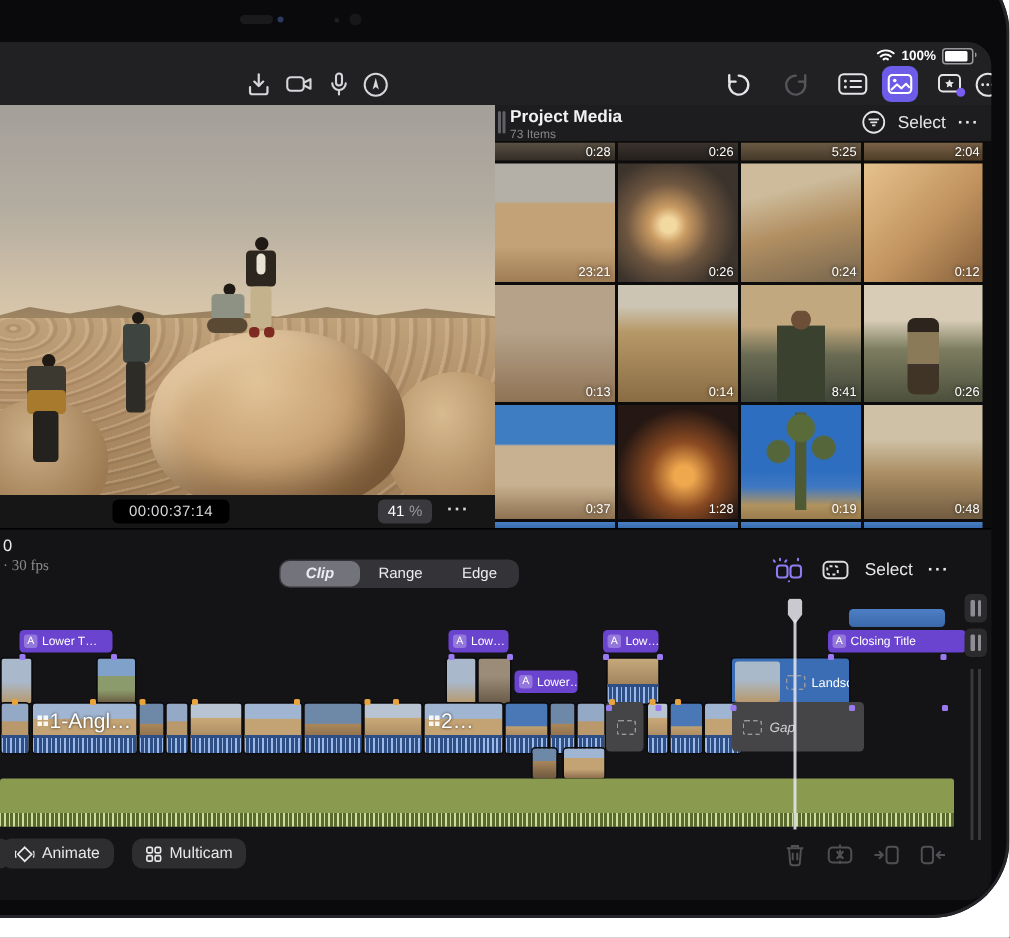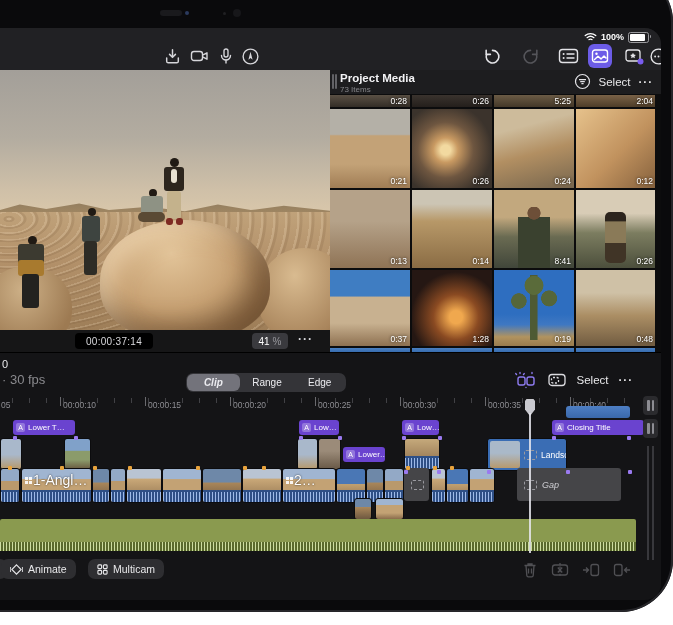--- a/index.html
+++ b/index.html
@@ -64,21 +64,21 @@
   .s-backpacker:after{content:'';position:absolute;left:36%;top:28%;width:26%;height:66%;border-radius:5px;background:linear-gradient(180deg,#2c241d 0 18%,#8a7a58 19% 60%,#2e3c6e 30% 55%,#403426 61%);}
   .s-boulders-sky{background:linear-gradient(180deg,#3f7dc2 0 34%,#c8b190 36% 70%,#8e7151);}
   .s-campfire{background:radial-gradient(circle at 55% 62%,#f0a84e 0 10%,#8a4a22 35%,#251713 70%);}
   .s-joshua{background:linear-gradient(180deg,#2e6ec0 0 58%,#3f78c2 72%,#b1935f 88%,#9a7c4e);}
   .s-joshua:after{content:'';position:absolute;left:16%;top:6%;width:68%;height:86%;background:radial-gradient(circle at 50% 16%,#5a6b3a 0 15%,transparent 16%),radial-gradient(circle at 22% 40%,#55663a 0 13%,transparent 14%),radial-gradient(circle at 78% 36%,#55663a 0 13%,transparent 14%),linear-gradient(#4e5a34 0 0) 50% 0/14% 100% no-repeat;}
   .s-hikers{background:linear-gradient(180deg,#cfc1a6 0 30%,#ab8e64 60%,#715c41);}
   .s-sliver{background:linear-gradient(180deg,#4a80c2,#376cae);}
   
   #timeline{position:absolute;left:0;top:324px;width:661px;height:248px;background:#141416;border-top:1px solid #000;}
   #tl-info1{position:absolute;left:2px;top:5px;font-size:11px;color:#e8e8ea;}
-  #tl-info2{position:absolute;left:2px;top:19px;font-size:13px;color:#8a8a8e;}
+  #tl-info2{position:absolute;left:2px;top:19px;font-size:10px;color:#8a8a8e;font-family:Liberation Serif, serif;}
   #segctl{position:absolute;left:186px;top:20px;width:160px;height:19px;background:#343438;border-radius:7px;display:flex;}
   .segitem{flex:1;display:flex;align-items:center;justify-content:center;font-size:10px;color:#ececf0;position:relative;}
   .segitem.sel{background:#73737b;border-radius:6px;margin:1px;font-weight:bold;font-style:italic;}
   #tl-right{position:absolute;right:28px;top:18px;display:flex;align-items:center;gap:10px;color:#e8e8ea;font-size:11.5px;}
   #ruler{position:absolute;left:0;top:42px;width:640px;height:24px;background-image:repeating-linear-gradient(90deg,#414145 0 1px,transparent 1px 17px);background-size:100% 5px;background-repeat:no-repeat;background-position:12px 3px;}
   .rlab{position:absolute;top:5px;font-size:8.5px;color:#8e8e93;}
   .rlab:before{content:'';position:absolute;left:-3px;top:-3px;width:1px;height:9px;background:#6a6a6e;}
   .rlab.partial:before{display:none;}
   #tracks{position:absolute;left:0;top:0;width:640px;height:248px;}
   .clip{position:absolute;border-radius:3px;overflow:hidden;}
@@ -299,21 +299,21 @@
           <div class="mcell s-dim2 prow">
             <span class="dur">0:26</span>
           </div>
           <div class="mcell s-dim3 prow">
             <span class="dur">5:25</span>
           </div>
           <div class="mcell s-dim4 prow">
             <span class="dur">2:04</span>
           </div>
           <div class="mcell s-desert-wide">
-            <span class="dur">0:21</span>
+            <span class="dur">23:21</span>
           </div>
           <div class="mcell s-sunset-pair">
             <span class="dur">0:26</span>
           </div>
           <div class="mcell s-hillside">
             <span class="dur">0:24</span>
           </div>
           <div class="mcell s-rock-face">
             <span class="dur">0:12</span>
           </div>
@@ -363,30 +363,20 @@
             <path d="M5 2.5v-1M8.5 3.5l.7-.9M1.5 3.5l-.7-.9M11 16.5h0M17 2.5v-1"></path>
           </svg>
         <svg width="20" height="18" viewBox="0 0 20 18" fill="none" stroke="#dcdce0" stroke-width="1.3">
             <rect x="2" y="3.5" width="16" height="11" rx="3"></rect>
             <rect x="4.5" y="6.5" width="7" height="5.5" rx="1.5" stroke-dasharray="2 1.6"></rect>
           </svg>
         <span>Select</span>
         <span style="letter-spacing:1px;font-weight:bold;">···</span>
       </div>
 
-      <div id="ruler">
-          <span class="rlab partial" style="left: 1px;">05</span>
-          <span class="rlab" style="left: 63px;">00:00:10</span>
-          <span class="rlab" style="left: 148px;">00:00:15</span>
-          <span class="rlab" style="left: 233px;">00:00:20</span>
-          <span class="rlab" style="left: 318px;">00:00:25</span>
-          <span class="rlab" style="left: 403px;">00:00:30</span>
-          <span class="rlab" style="left: 488px;">00:00:35</span>
-          <span class="rlab" style="left: 573px;">00:00:40</span>
-        </div>
       <div id="tracks">
           <div class="clip topbarclip" style="left: 566px; width: 64px;"></div>
           <div class="clip titleclip" style="left: 13px; width: 62px;">
             <span class="abadge">A</span>
             <span class="tlabel">Lower T…</span>
           </div>
           <div class="clip titleclip" style="left: 299px; width: 40px;">
             <span class="abadge">A</span>
             <span class="tlabel">Low…</span>
           </div>
@@ -463,21 +453,21 @@
           </div>
           <div class="clip vclip t-m4" style="left: 431px; width: 13px;">
             <div class="wavestrip"></div>
           </div>
           <div class="clip vclip t-m5" style="left: 446px; width: 21px;">
             <div class="wavestrip"></div>
           </div>
           <div class="clip vclip t-m2" style="left: 469px; width: 24px;">
             <div class="wavestrip"></div>
           </div>
-          <div class="clip gapclip" style="left: 517px; width: 104px; font-style: italic;">
+          <div class="clip gapclip" style="left: 488px; width: 88px; font-style: italic;">
             <span class="gicon"></span>
             <span class="glabel">Gap</span>
           </div>
           <div class="clip bclip t-m3" style="left: 354px; width: 16px;"></div>
           <div class="clip bclip t-m2" style="left: 375px; width: 27px;"></div>
           <div class="marker" style="left: 8px;"></div>
           <div class="marker" style="left: 60px;"></div>
           <div class="marker" style="left: 93px;"></div>
           <div class="marker" style="left: 128px;"></div>
           <div class="marker" style="left: 196px;"></div>

